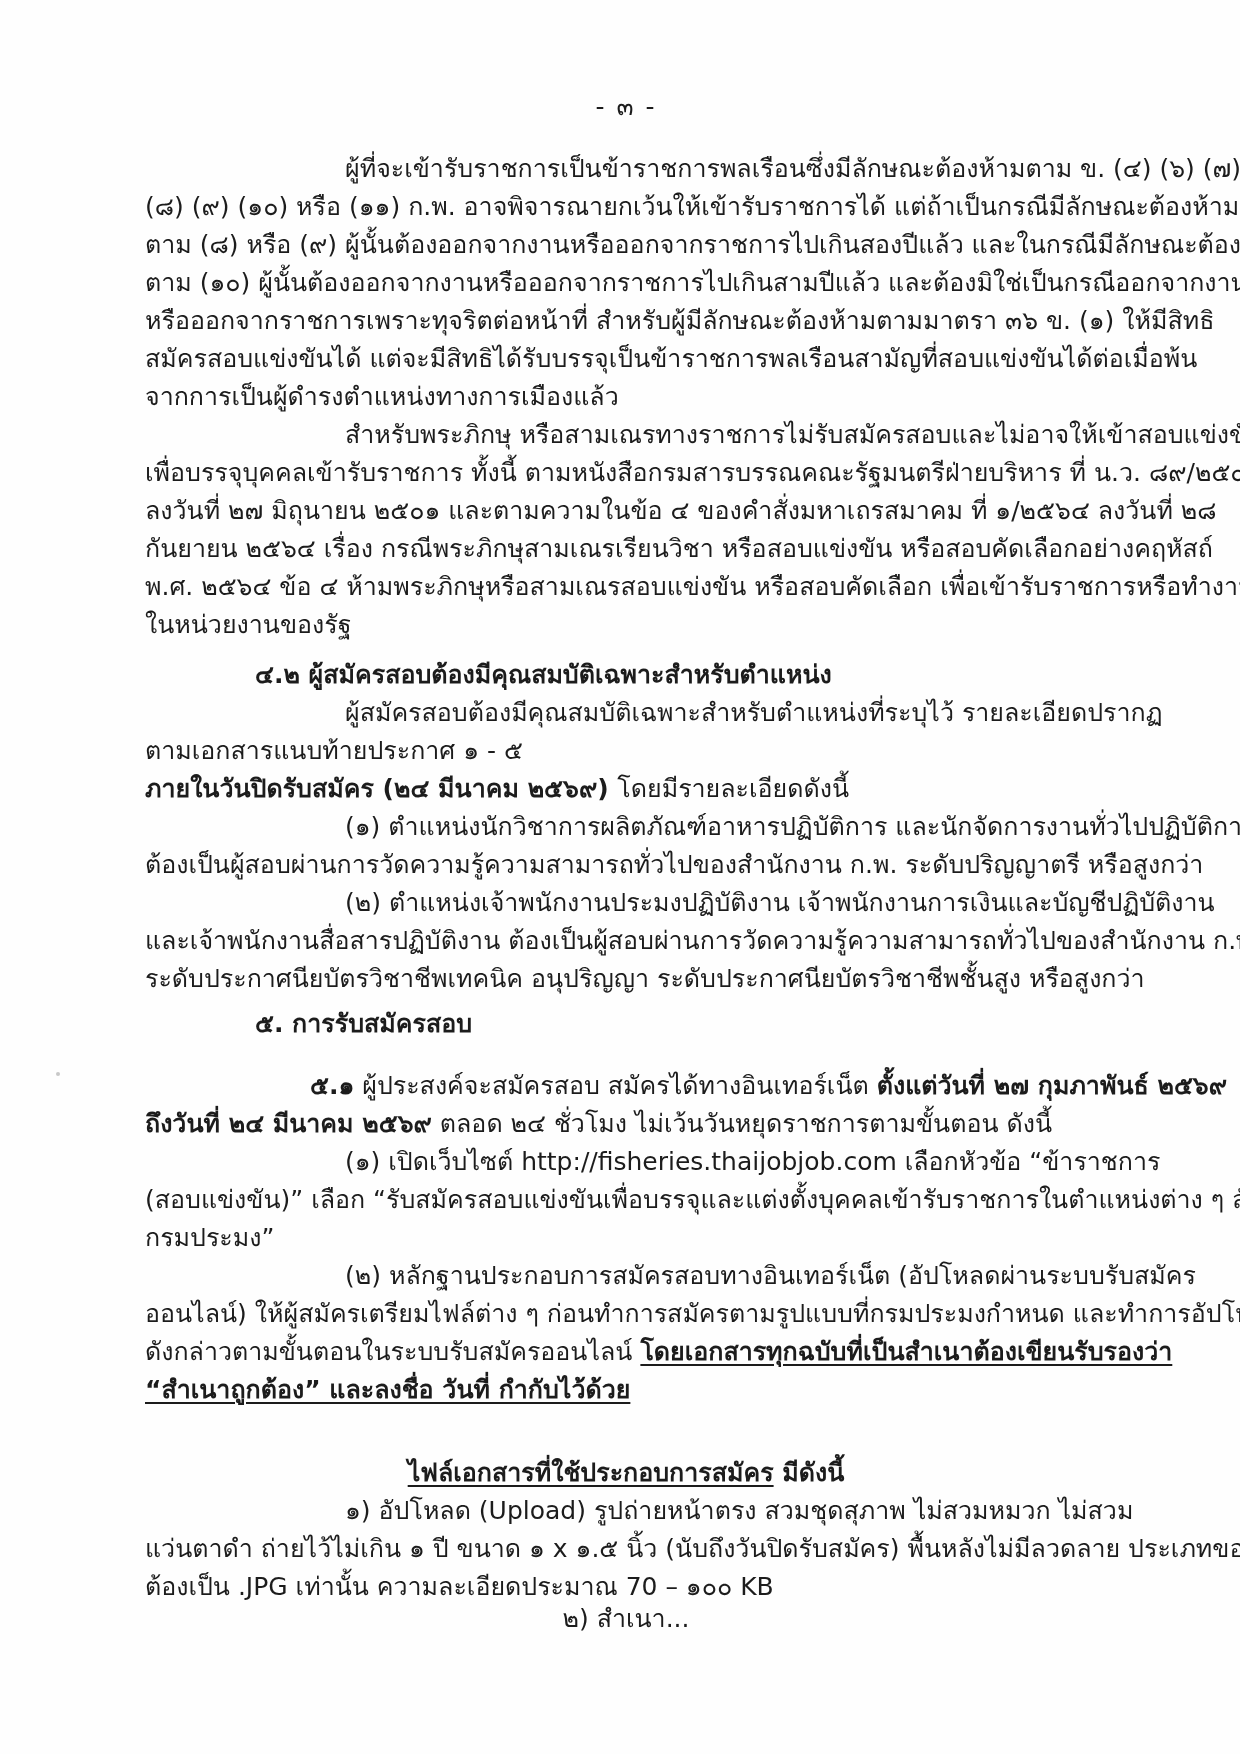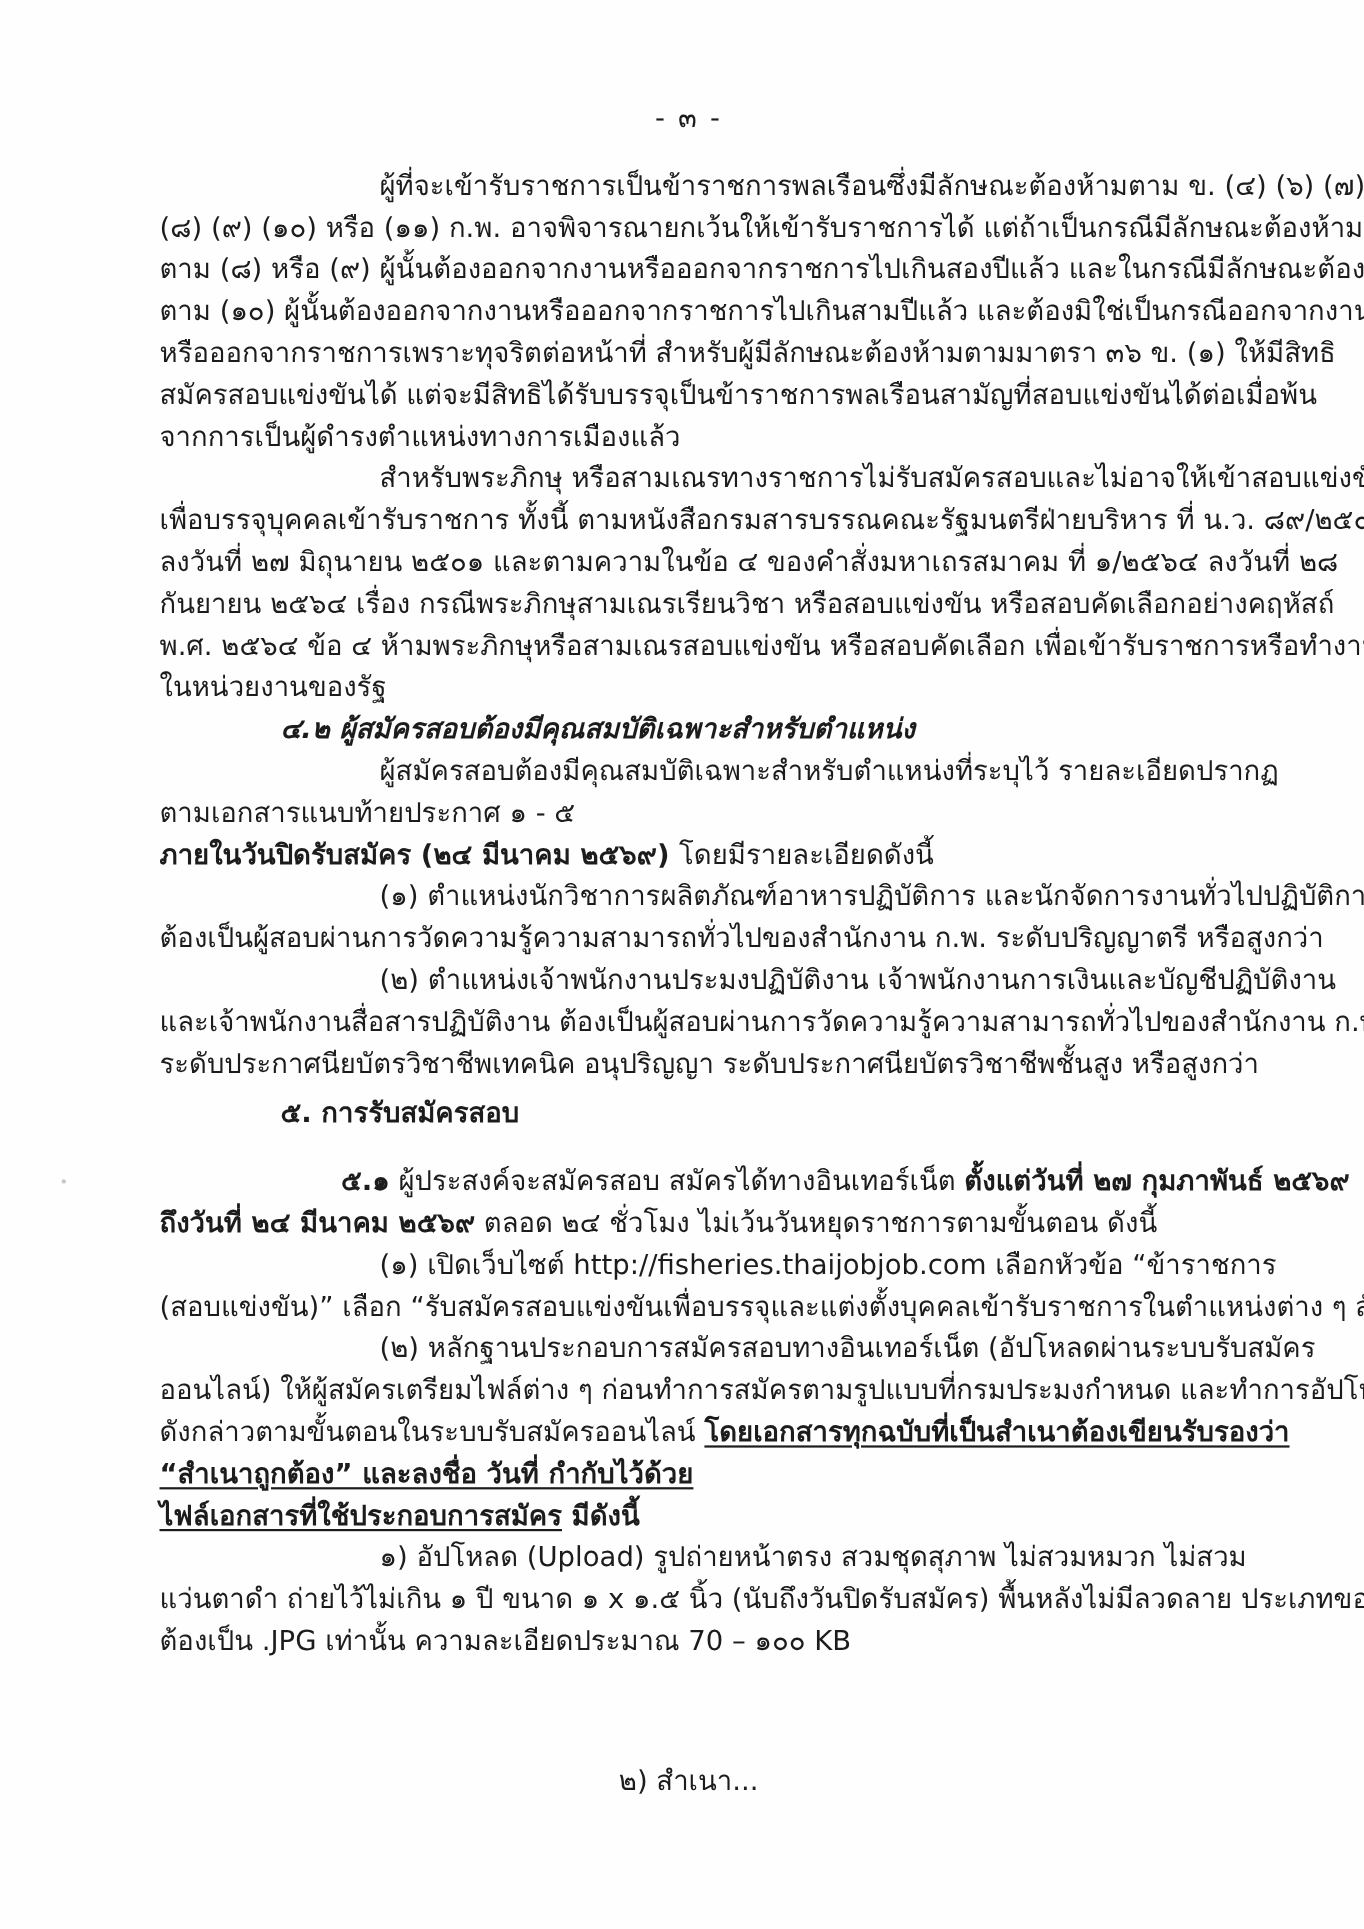--- a/index.html
+++ b/index.html
@@ -34,21 +34,21 @@
   }
   .line {
     min-height: 38px;
     line-height: 38px;
     white-space: nowrap;
   }
   .ind-none    { padding-left: 0; }
   .ind-heading { padding-left: 110px; }
   .ind-para-sm { padding-left: 165px; }
   .ind-para    { padding-left: 200px; }
-  .ind-center  { padding-left: 0; text-align: left; white-space: nowrap; }
+  .ind-center  { padding-left: 0; text-align: center; white-space: nowrap; margin-top: 45px; }
   .b { font-weight: 700; }
   .u {
     text-decoration: underline;
     text-underline-offset: 4px;
     text-decoration-thickness: 2px;
   }
   .footer-line {
     position: absolute;
     top: 1600px;
     left: 145px;
@@ -80,34 +80,35 @@
       <div class="line ind-none"><span>ตาม (๑๐) ผู้นั้นต้องออกจากงานหรือออกจากราชการไปเกินสามปีแล้ว และต้องมิใช่เป็นกรณีออกจากงาน</span></div>
       <div class="line ind-none"><span>หรือออกจากราชการเพราะทุจริตต่อหน้าที่ สำหรับผู้มีลักษณะต้องห้ามตามมาตรา ๓๖ ข. (๑) ให้มีสิทธิ</span></div>
       <div class="line ind-none"><span>สมัครสอบแข่งขันได้ แต่จะมีสิทธิได้รับบรรจุเป็นข้าราชการพลเรือนสามัญที่สอบแข่งขันได้ต่อเมื่อพ้น</span></div>
       <div class="line ind-none"><span>จากการเป็นผู้ดำรงตำแหน่งทางการเมืองแล้ว</span></div>
       <div class="line ind-para"><span>สำหรับพระภิกษุ หรือสามเณรทางราชการไม่รับสมัครสอบและไม่อาจให้เข้าสอบแข่งขัน</span></div>
       <div class="line ind-none"><span>เพื่อบรรจุบุคคลเข้ารับราชการ ทั้งนี้ ตามหนังสือกรมสารบรรณคณะรัฐมนตรีฝ่ายบริหาร ที่ น.ว. ๘๙/๒๕๐๑</span></div>
       <div class="line ind-none"><span>ลงวันที่ ๒๗ มิถุนายน ๒๕๐๑ และตามความในข้อ ๔ ของคำสั่งมหาเถรสมาคม ที่ ๑/๒๕๖๔ ลงวันที่ ๒๘</span></div>
       <div class="line ind-none"><span>กันยายน ๒๕๖๔ เรื่อง กรณีพระภิกษุสามเณรเรียนวิชา หรือสอบแข่งขัน หรือสอบคัดเลือกอย่างคฤหัสถ์</span></div>
       <div class="line ind-none"><span>พ.ศ. ๒๕๖๔ ข้อ ๔ ห้ามพระภิกษุหรือสามเณรสอบแข่งขัน หรือสอบคัดเลือก เพื่อเข้ารับราชการหรือทำงาน</span></div>
       <div class="line ind-none"><span>ในหน่วยงานของรัฐ</span></div>
-      <div class="line ind-heading" style=" font-style: italic;"><span class="b">๔.๒ ผู้สมัครสอบต้องมีคุณสมบัติเฉพาะสำหรับตำแหน่ง</span></div>
+      <div class="line ind-heading" style="margin-top: 12px;"><span class="b">๔.๒ ผู้สมัครสอบต้องมีคุณสมบัติเฉพาะสำหรับตำแหน่ง</span></div>
       <div class="line ind-para"><span>ผู้สมัครสอบต้องมีคุณสมบัติเฉพาะสำหรับตำแหน่งที่ระบุไว้ รายละเอียดปรากฏ</span></div>
       <div class="line ind-none"><span>ตามเอกสารแนบท้ายประกาศ ๑ - ๕</span></div>
       <div class="line ind-none"><span class="b">ภายในวันปิดรับสมัคร (๒๔ มีนาคม ๒๕๖๙) </span><span>โดยมีรายละเอียดดังนี้</span></div>
       <div class="line ind-para"><span>(๑) ตำแหน่งนักวิชาการผลิตภัณฑ์อาหารปฏิบัติการ และนักจัดการงานทั่วไปปฏิบัติการ</span></div>
       <div class="line ind-none"><span>ต้องเป็นผู้สอบผ่านการวัดความรู้ความสามารถทั่วไปของสำนักงาน ก.พ. ระดับปริญญาตรี หรือสูงกว่า</span></div>
       <div class="line ind-para"><span>(๒) ตำแหน่งเจ้าพนักงานประมงปฏิบัติงาน เจ้าพนักงานการเงินและบัญชีปฏิบัติงาน</span></div>
       <div class="line ind-none"><span>และเจ้าพนักงานสื่อสารปฏิบัติงาน ต้องเป็นผู้สอบผ่านการวัดความรู้ความสามารถทั่วไปของสำนักงาน ก.พ.</span></div>
       <div class="line ind-none"><span>ระดับประกาศนียบัตรวิชาชีพเทคนิค อนุปริญญา ระดับประกาศนียบัตรวิชาชีพชั้นสูง หรือสูงกว่า</span></div>
       <div class="line ind-heading" style="margin-top: 7px;"><span class="b">๕. การรับสมัครสอบ</span></div>
       <div class="line ind-para-sm" style="margin-top: 24px;"><span class="b">๕.๑</span><span> ผู้ประสงค์จะสมัครสอบ สมัครได้ทางอินเทอร์เน็ต </span><span class="b">ตั้งแต่วันที่ ๒๗ กุมภาพันธ์ ๒๕๖๙</span></div>
       <div class="line ind-none"><span class="b">ถึงวันที่ ๒๔ มีนาคม ๒๕๖๙</span><span> ตลอด ๒๔ ชั่วโมง ไม่เว้นวันหยุดราชการตามขั้นตอน ดังนี้</span></div>
       <div class="line ind-para"><span>(๑) เปิดเว็บไซต์ </span><span>http://fisheries.thaijobjob.com</span><span> เลือกหัวข้อ “ข้าราชการ</span></div>
       <div class="line ind-none"><span>(สอบแข่งขัน)” เลือก “รับสมัครสอบแข่งขันเพื่อบรรจุและแต่งตั้งบุคคลเข้ารับราชการในตำแหน่งต่าง ๆ สังกัด</span></div>
+      <div class="line ind-none"><span>กรมประมง”</span></div>
       <div class="line ind-para"><span>(๒) หลักฐานประกอบการสมัครสอบทางอินเทอร์เน็ต (อัปโหลดผ่านระบบรับสมัคร</span></div>
       <div class="line ind-none"><span>ออนไลน์) ให้ผู้สมัครเตรียมไฟล์ต่าง ๆ ก่อนทำการสมัครตามรูปแบบที่กรมประมงกำหนด และทำการอัปโหลดไฟล์</span></div>
       <div class="line ind-none"><span>ดังกล่าวตามขั้นตอนในระบบรับสมัครออนไลน์ </span><span class="b u">โดยเอกสารทุกฉบับที่เป็นสำเนาต้องเขียนรับรองว่า</span></div>
       <div class="line ind-none"><span class="b u">“สำเนาถูกต้อง” และลงชื่อ วันที่ กำกับไว้ด้วย</span></div>
       <div class="line ind-center"><span class="b u">ไฟล์เอกสารที่ใช้ประกอบการสมัคร</span><span class="b"> มีดังนี้</span></div>
       <div class="line ind-para"><span>๑) อัปโหลด (Upload) รูปถ่ายหน้าตรง สวมชุดสุภาพ ไม่สวมหมวก ไม่สวม</span></div>
       <div class="line ind-none"><span>แว่นตาดำ ถ่ายไว้ไม่เกิน ๑ ปี ขนาด ๑ x ๑.๕ นิ้ว (นับถึงวันปิดรับสมัคร) พื้นหลังไม่มีลวดลาย ประเภทของไฟล์</span></div>
       <div class="line ind-none"><span>ต้องเป็น .JPG เท่านั้น ความละเอียดประมาณ 70 – ๑๐๐ KB</span></div>
     </div>
 

